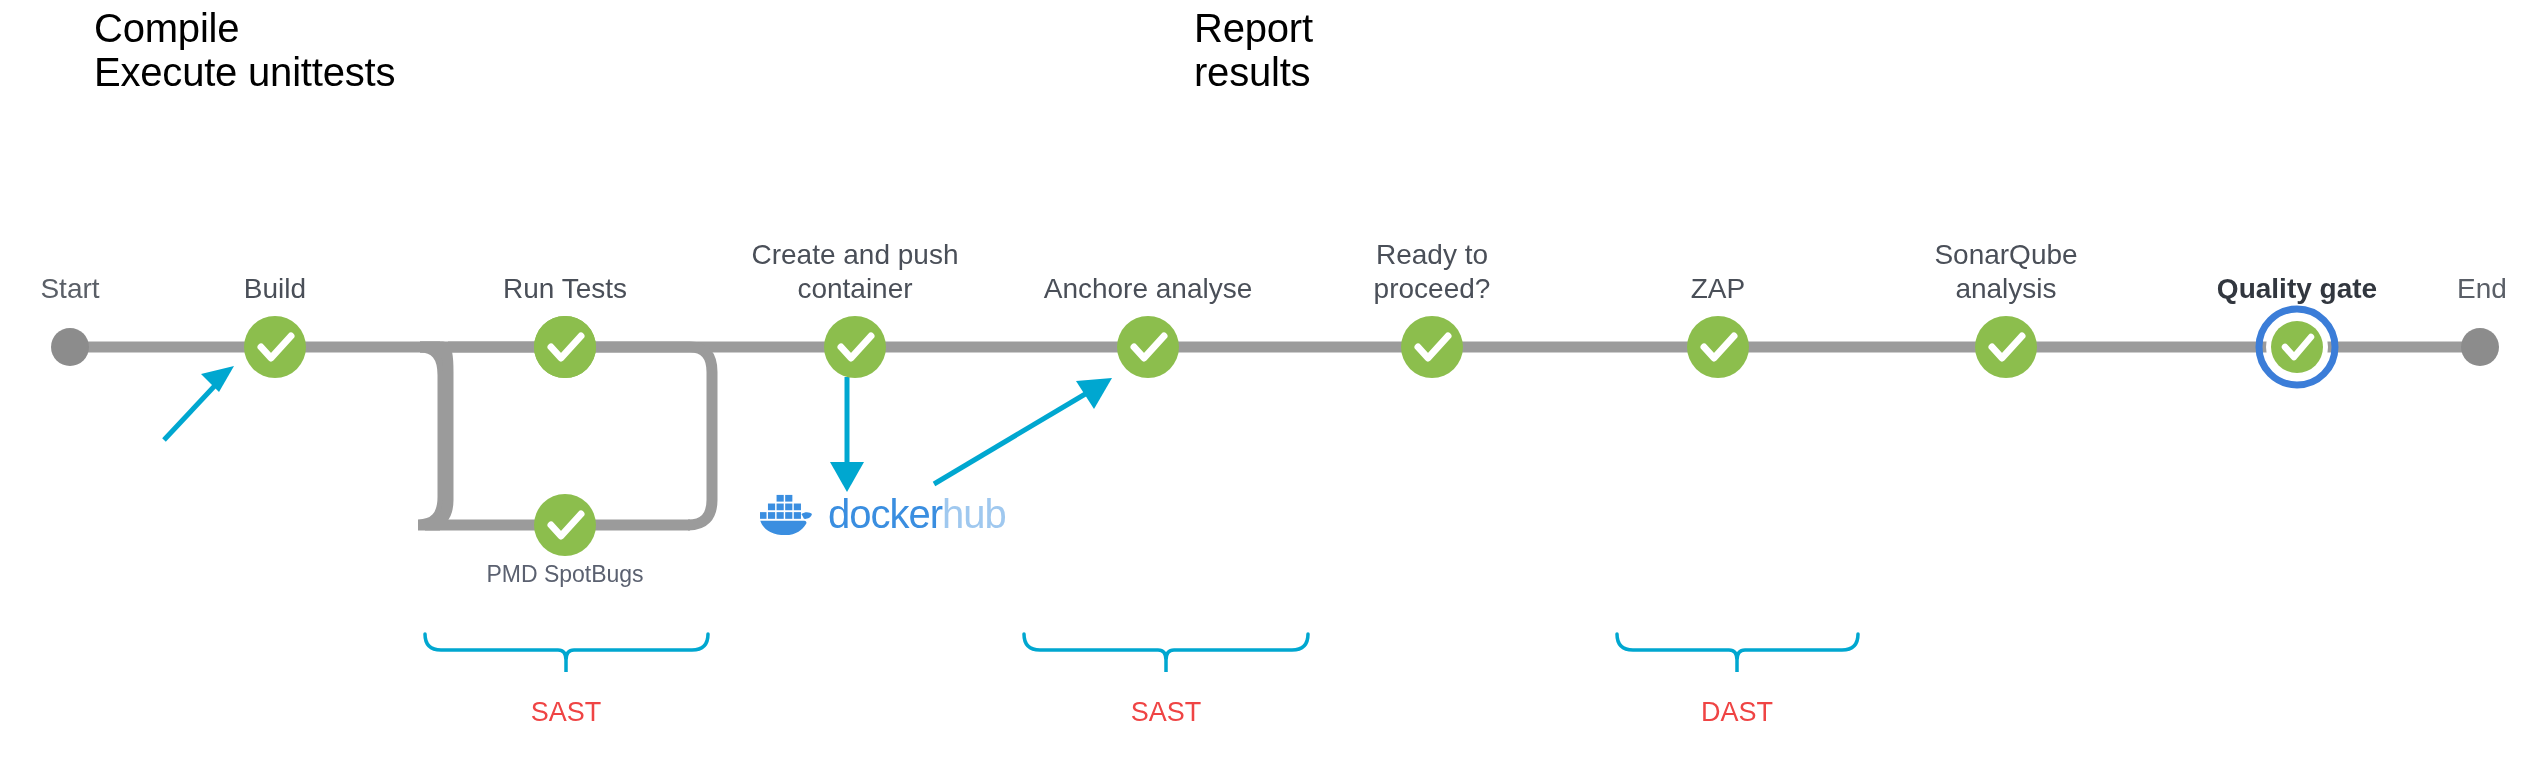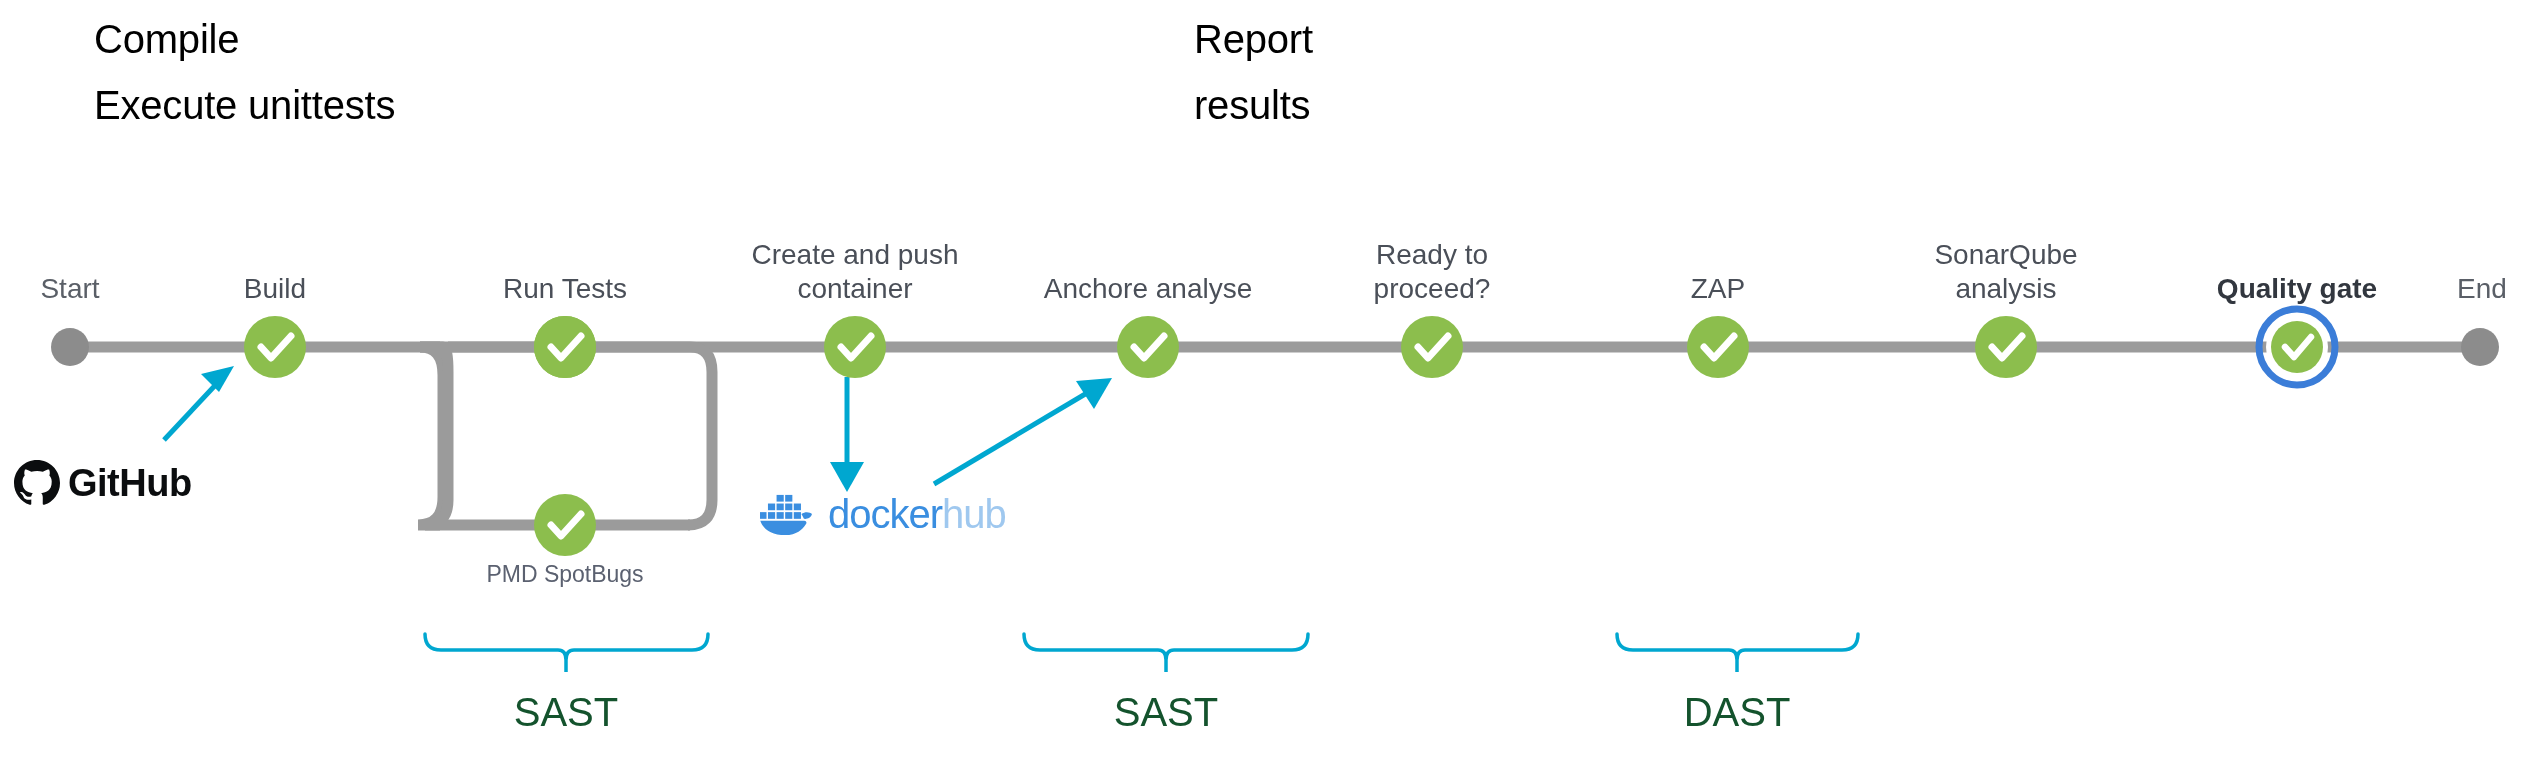--- a/index.html
+++ b/index.html
@@ -17,21 +17,21 @@
     height: 772px;
     background: #ffffff;
     overflow: hidden;
   }
 
   
   .annotation {
     position: absolute;
     color: #000000;
     font-size: 40px;
-    line-height: 66px;
+    line-height: 44px;
     font-family: "Liberation Sans", sans-serif;
     white-space: pre-line;
     letter-spacing: -0.2px;
   }
 
   
   .stage-label {
     position: absolute;
     color: #4a4f58;
     font-size: 28px;
@@ -52,22 +52,22 @@
     line-height: 28px;
     text-align: center;
     white-space: pre-line;
     transform: translateX(-50%);
     font-family: "Liberation Sans", sans-serif;
   }
 
   
   .brace-caption {
     position: absolute;
-    color: #14532d;
-    font-size: 40px;
+    color: #ef4444;
+    font-size: 27px;
     line-height: 44px;
     text-align: right;
     transform: translateX(-50%);
     font-family: "Liberation Sans", sans-serif;
   }
 
   
   svg.layer {
     position: absolute;
     left: 0; top: 0;
@@ -212,32 +212,20 @@
   <div class="stage-label" style="left:1432px; top:238px;">Ready to
 proceed?</div>
   <div class="stage-label" style="left:1718px; top:272px;">ZAP</div>
   <div class="stage-label" style="left:2006px; top:238px;">SonarQube
 analysis</div>
   <div class="stage-label bold" style="left:2297px; top:272px;">Quality gate</div>
   <div class="stage-label endpoint" style="left:2482px; top:272px;">End</div>
 
   <div class="sub-label" style="left:565px; top:560px; width:240px;">PMD SpotBugs</div>
 
-  <div class="logo-wrap" style="left:14px; top:460px;">
-    <svg width="46" height="46" viewBox="0 0 16 16">
-      <path fill="#0b0d0f" d="M8 0C3.58 0 0 3.58 0 8c0 3.54 2.29 6.53 5.47 7.59.4.07.55-.17.55-.38
-        0-.19-.01-.82-.01-1.49-2.01.37-2.53-.49-2.69-.94-.09-.23-.48-.94-.82-1.13-.28-.15-.68-.52-.01-.53.63-.01
-        1.08.58 1.23.82.72 1.21 1.87.87 2.33.66.07-.52.28-.87.51-1.07-1.78-.2-3.64-.89-3.64-3.95
-        0-.87.31-1.59.82-2.15-.08-.2-.36-1.02.08-2.12 0 0 .67-.21 2.2.82a7.42 7.42 0 0 1 2-.27c.68 0
-        1.36.09 2 .27 1.53-1.04 2.2-.82 2.2-.82.44 1.1.16 1.92.08 2.12.51.56.82 1.27.82 2.15 0
-        3.07-1.87 3.75-3.65 3.95.29.25.54.73.54 1.48 0 1.07-.01 1.93-.01 2.2 0 .21.15.46.55.38A8.01
-        8.01 0 0 0 16 8c0-4.42-3.58-8-8-8z"></path>
-    </svg>
-    <span class="gh-text">GitHub</span>
-  </div>
 
   <div class="logo-wrap" style="left:760px; top:492px;">
     <svg width="58" height="44" viewBox="0 0 60 46">
       <g fill="#3a8ee0">
         <rect x="17" y="2" width="7.5" height="7"></rect>
         <rect x="26" y="2" width="7.5" height="7"></rect>
         <rect x="8" y="11" width="7.5" height="7"></rect>
         <rect x="17" y="11" width="7.5" height="7"></rect>
         <rect x="26" y="11" width="7.5" height="7"></rect>
         <rect x="35" y="11" width="7.5" height="7"></rect>

